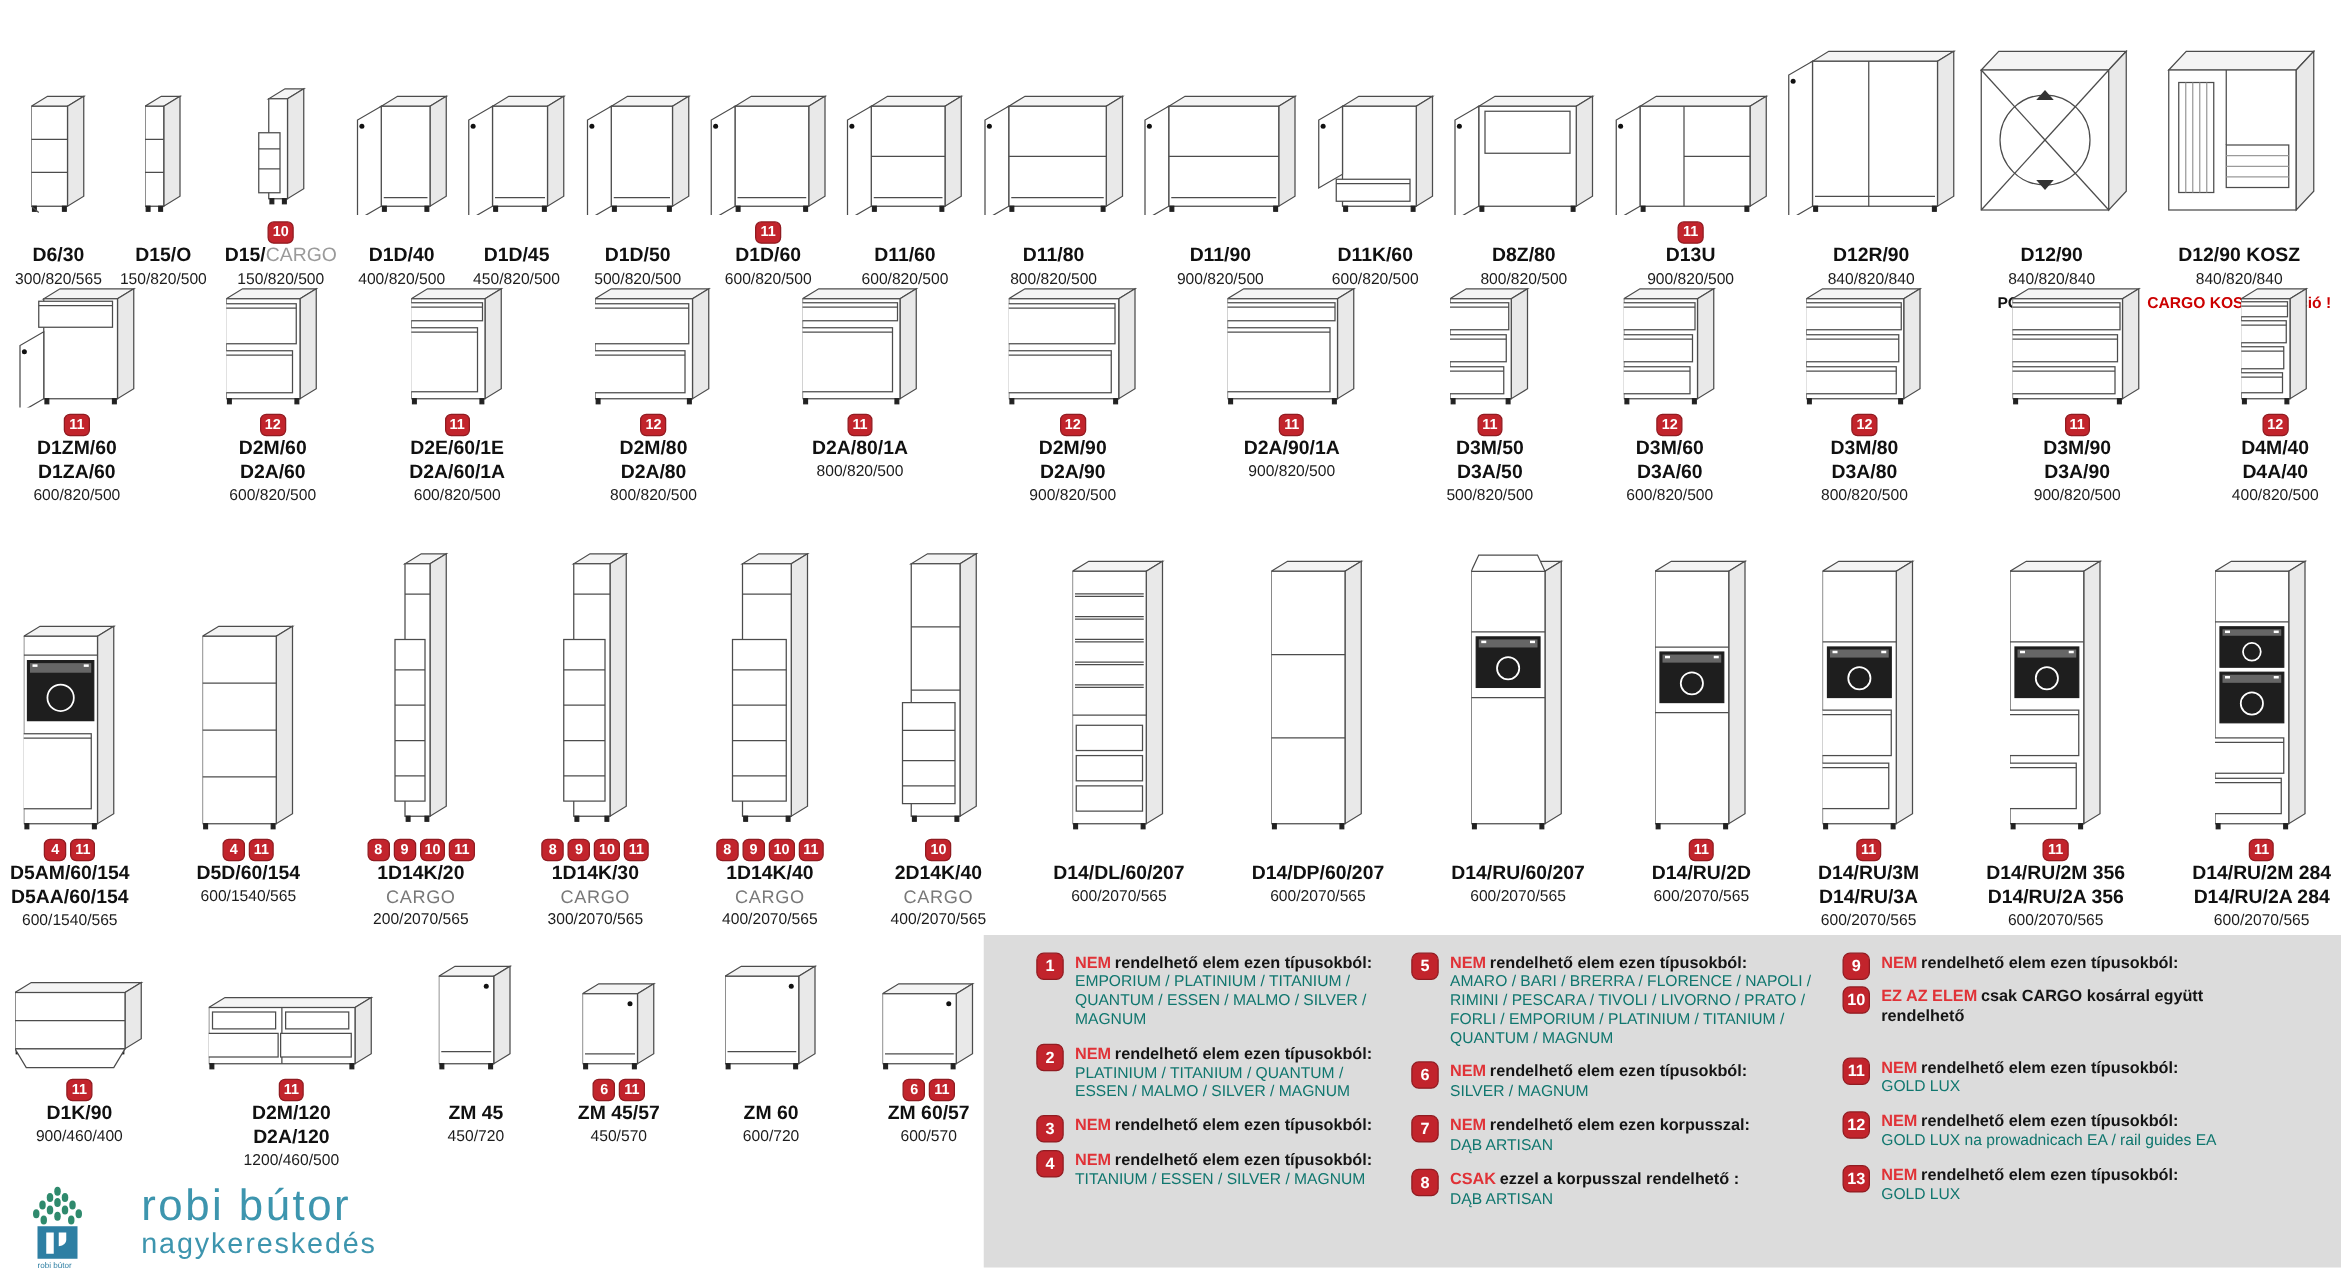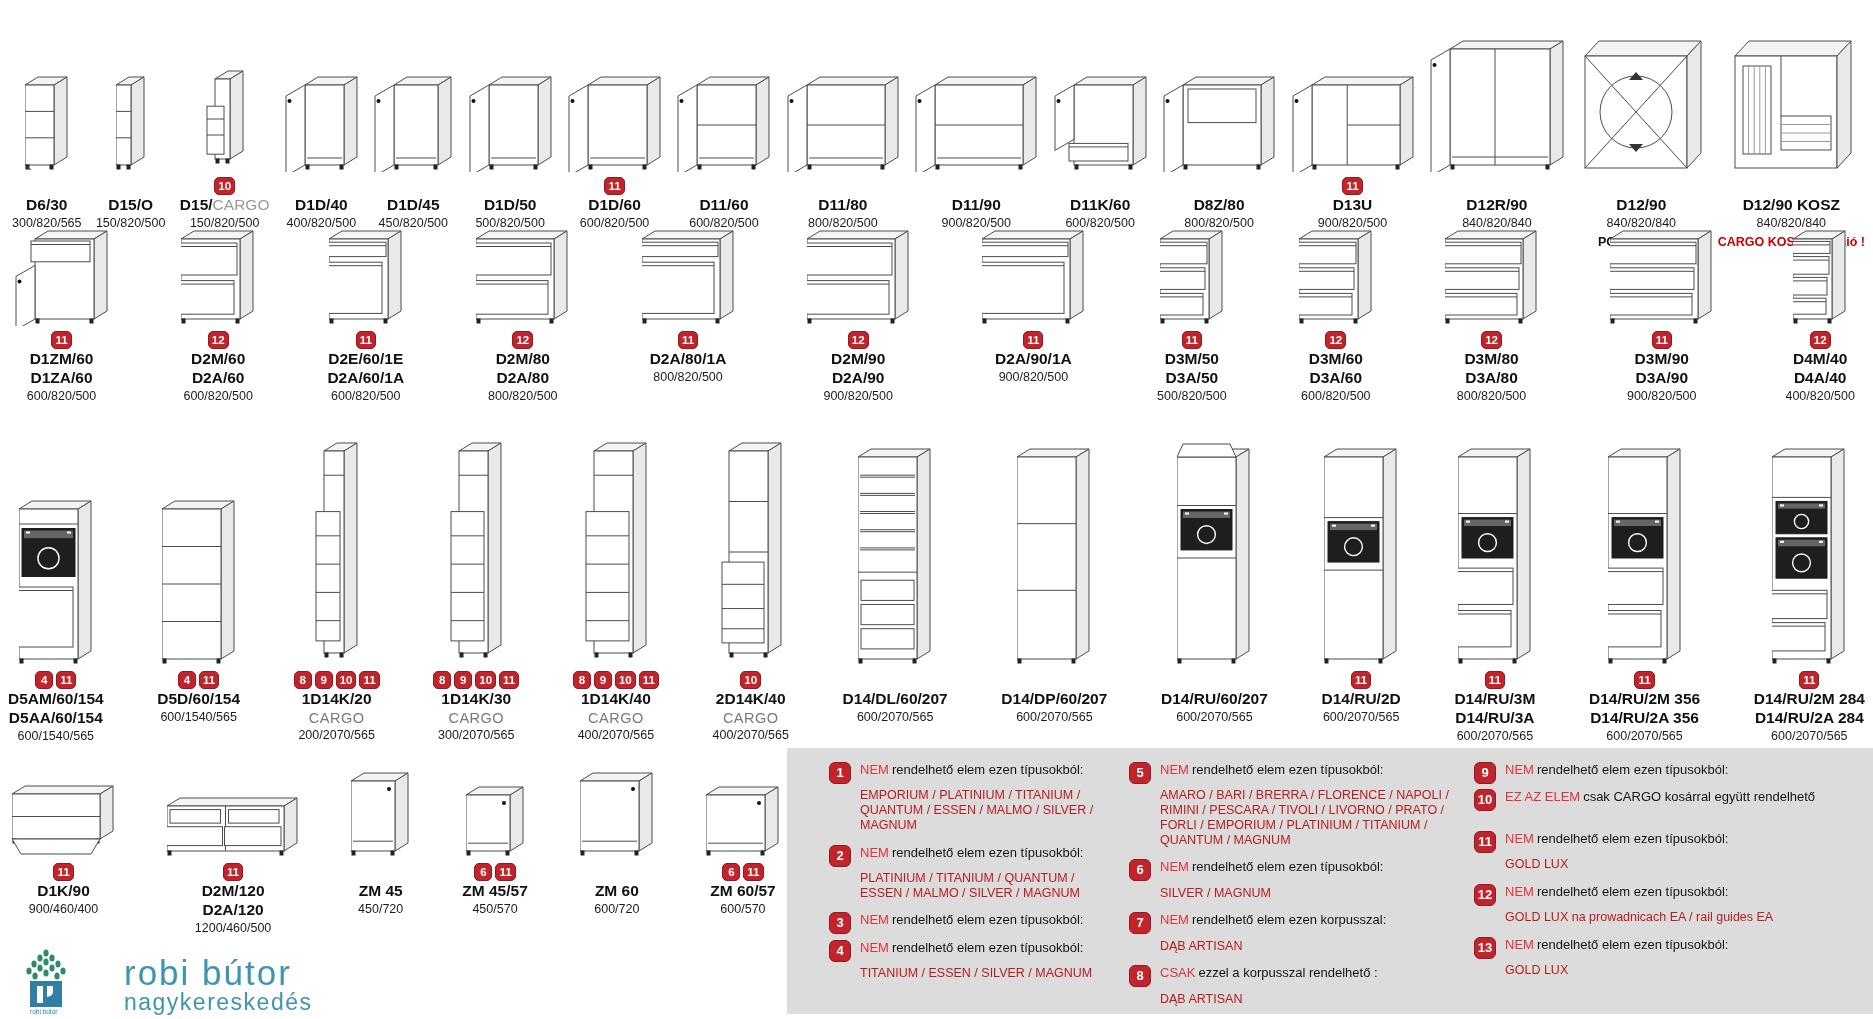--- a/index.html
+++ b/index.html
@@ -25,24 +25,24 @@
 .dims{font-size:12.5px;color:#1c1c1c;line-height:1.35;white-space:nowrap}
 .note{font-size:12.5px;font-weight:bold;margin-top:3px;white-space:nowrap}
 .legend{position:absolute;left:787px;top:748px;width:1086px;height:266px;background:#dcdcdc;display:flex;padding:14px 8px 8px 42px}
 .lcol{padding-right:18px}
 .lcol:nth-child(1){width:300px}
 .lcol:nth-child(2){width:345px}
 .lcol:nth-child(3){width:375px}
 .litem{position:relative;padding-left:31px;margin-bottom:12px}
 .litem.gap{margin-bottom:26px}
 .chip{position:absolute;left:0;top:0;width:22px;height:22px;background:#c2242c;border:1px solid #901b21;border-radius:6px;color:#fff;font-weight:bold;font-size:13px;text-align:center;line-height:20px}
-.lhead{font-size:13px;font-weight:normal;color:#141414;line-height:1.18}
+.lhead{font-size:13px;font-weight:bold;color:#141414;line-height:1.18}
 .lead{color:#e03237;margin-right:3px}
-.llist{font-size:12.5px;color:#b91c1c;line-height:1.18;margin-top:11px}
-.logo{position:absolute;left:16px;bottom:4px;display:flex;align-items:flex-end;gap:12px}
+.llist{font-size:12.5px;color:#0f766e;line-height:1.18;margin-top:1px}
+.logo{position:absolute;left:16px;bottom:4px;display:flex;align-items:flex-start;gap:1px}
 .logo-t1{font-size:35px;color:#3d95ae;letter-spacing:2px;line-height:1}
 .logo-t2{font-size:23px;color:#3d95ae;letter-spacing:1.5px;line-height:1.1}
 svg{display:block}
 </style>
 </head>
 <body>
 
 <div class="page">
   <div class="cab-row row1">
       <div class="cab">

